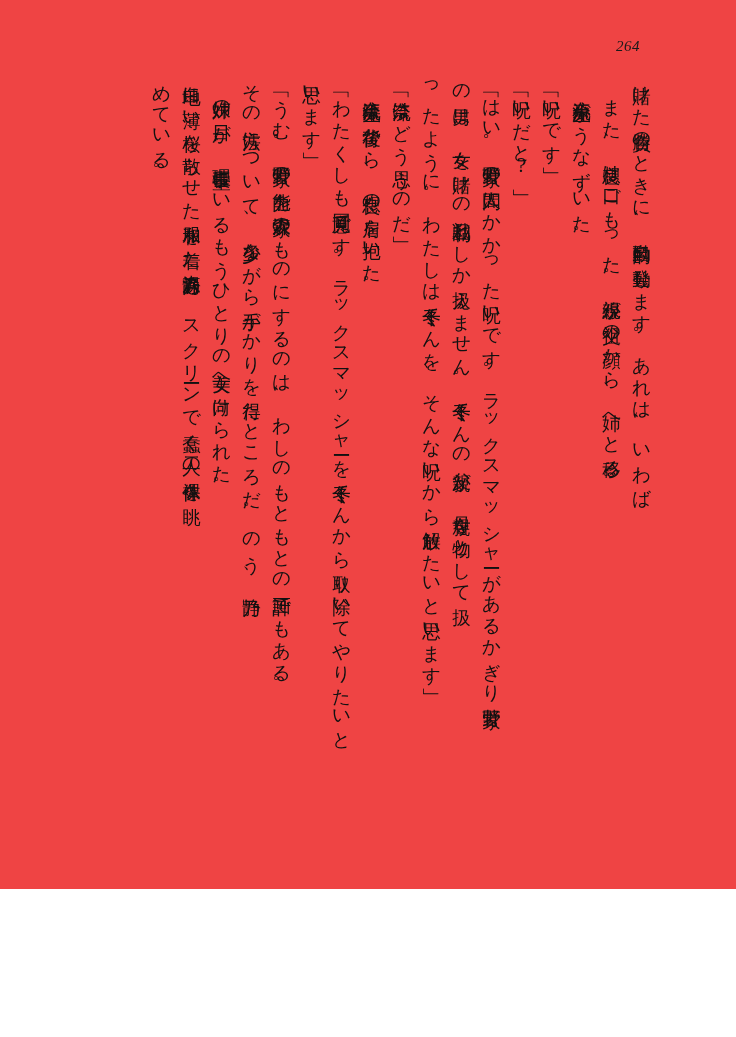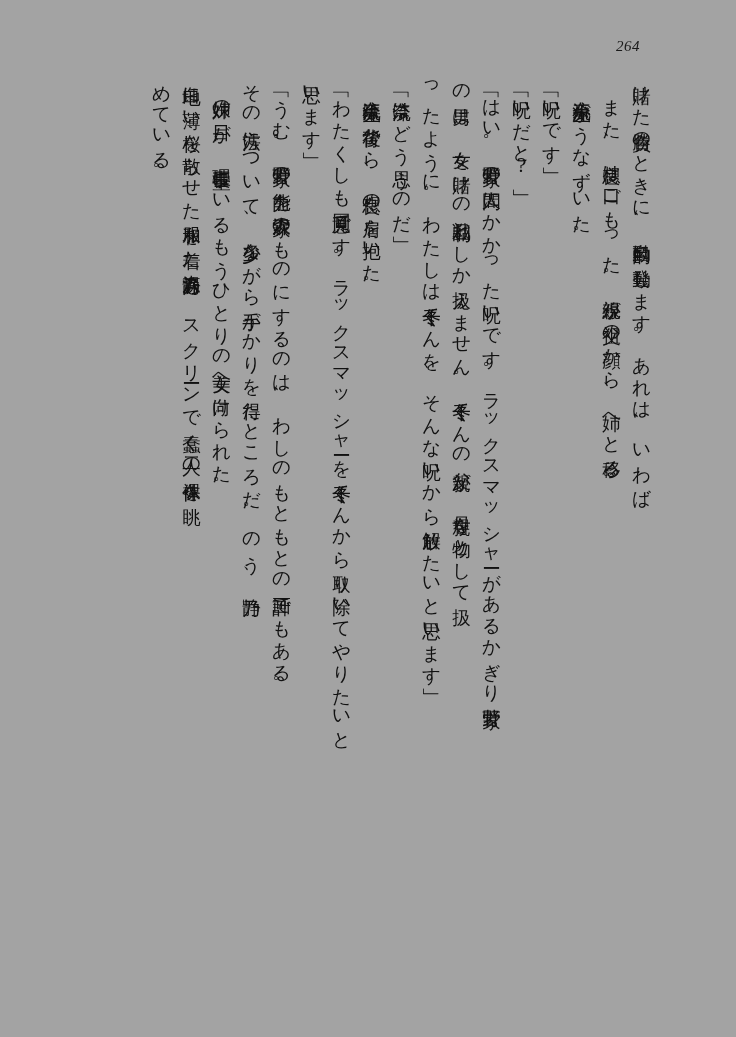--- a/index.html
+++ b/index.html
@@ -6,22 +6,22 @@
     margin: 0;
     padding: 0;
     background: #ffffff;
   }
   body {
     font-family: "Liberation Serif", "DejaVu Serif", serif;
   }
   .page {
     position: relative;
     width: 736px;
-    height: 1037px;
-    background: #a3a3a3;
+    height: 889px;
+    background: #ef4444;
     overflow: hidden;
   }
   
   .page-number {
     position: absolute;
     top: 38px;
     right: 96px;
     font-family: "Liberation Serif", "DejaVu Serif", serif;
     font-style: italic;
     font-size: 15px;

